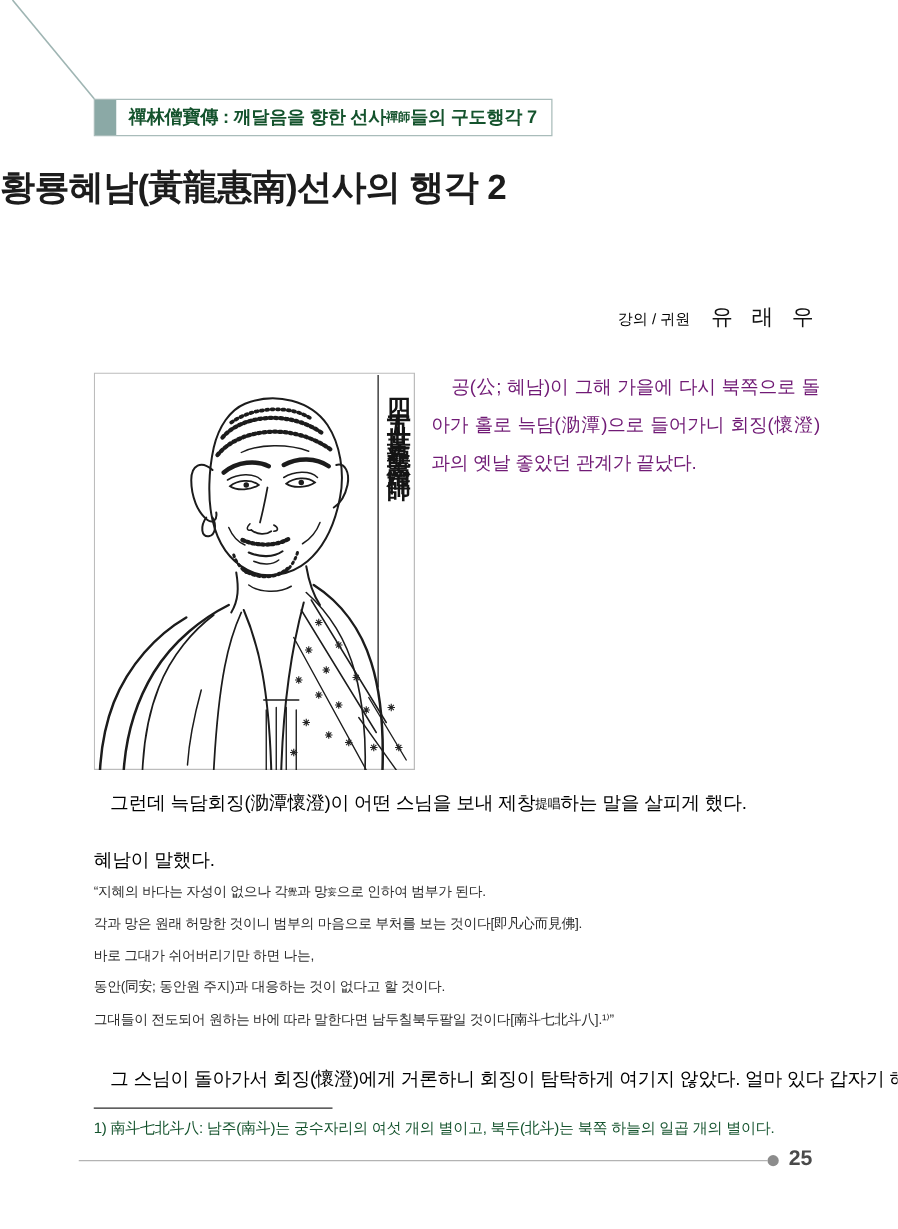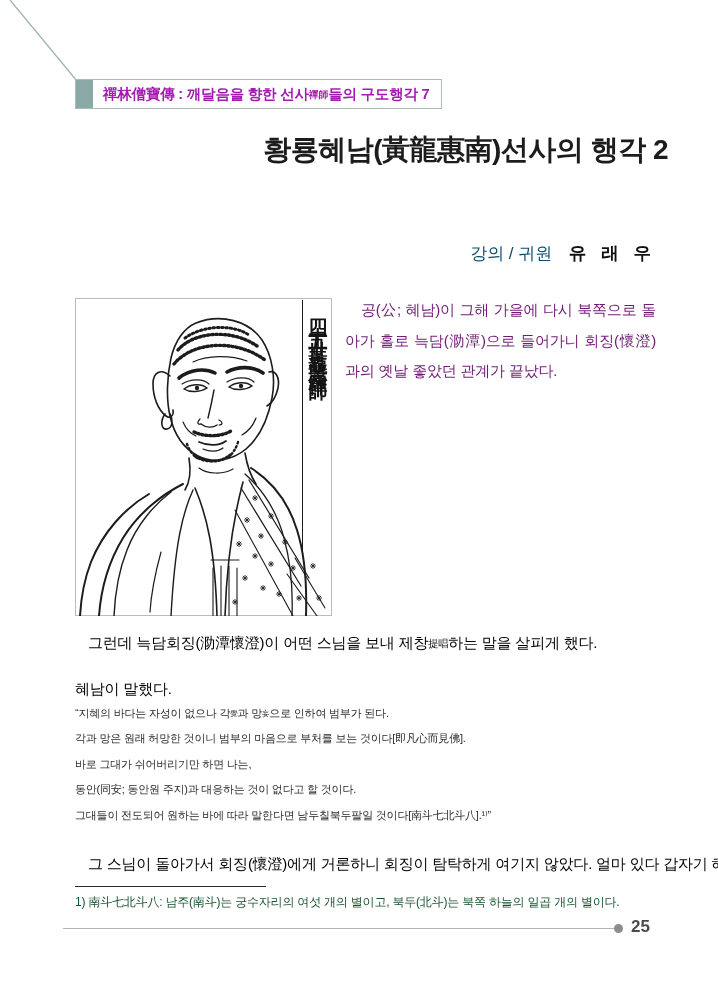--- a/index.html
+++ b/index.html
@@ -14,36 +14,36 @@
   
   #corner-line{left:0;top:0;}
 
   
   .tag-box{
     left:75px;top:79px;height:30px;display:inline-flex;align-items:stretch;
     border:1px solid #a9bcba;background:#fff;box-sizing:border-box;
   }
   .tag-square{width:17px;background:#8ba9a6;}
   .tag-label{
-    padding:0 12px 0 10px;font-size:14.5px;font-weight:bold;color:#a21caf;
+    padding:0 12px 0 10px;font-size:14.5px;font-weight:bold;color:#14532d;
     line-height:28px;white-space:nowrap;letter-spacing:-0.2px;
   }
 
   
   .title{
-    left:0;top:131px;width:668px;text-align:right;
+    left:0;top:131px;width:668px;text-align:left;
     font-size:28px;font-weight:bold;color:#1c1c1c;letter-spacing:-0.5px;
   }
 
   
   .byline{
     left:0;top:241px;width:656px;text-align:right;white-space:nowrap;
   }
-  .byline-role{font-size:17px;color:#0c4a6e;}
-  .byline-author{font-size:17.5px;font-weight:bold;color:#111;letter-spacing:5px;margin-left:12px;}
+  .byline-role{font-size:12px;color:#000000;}
+  .byline-author{font-size:17.5px;font-weight:normal;color:#111;letter-spacing:5px;margin-left:12px;}
 
   
   .portrait{left:75px;top:298px;width:257px;height:318px;}
   .portrait svg{display:block;}
   .caption-vert{
     left:229px;top:6px;width:28px;height:300px;
     writing-mode:vertical-rl;text-orientation:upright;
     font-family:"Liberation Serif","DejaVu Serif",serif;font-weight:bold;
     font-size:19px;letter-spacing:7px;color:#141414;line-height:28px;
   }

